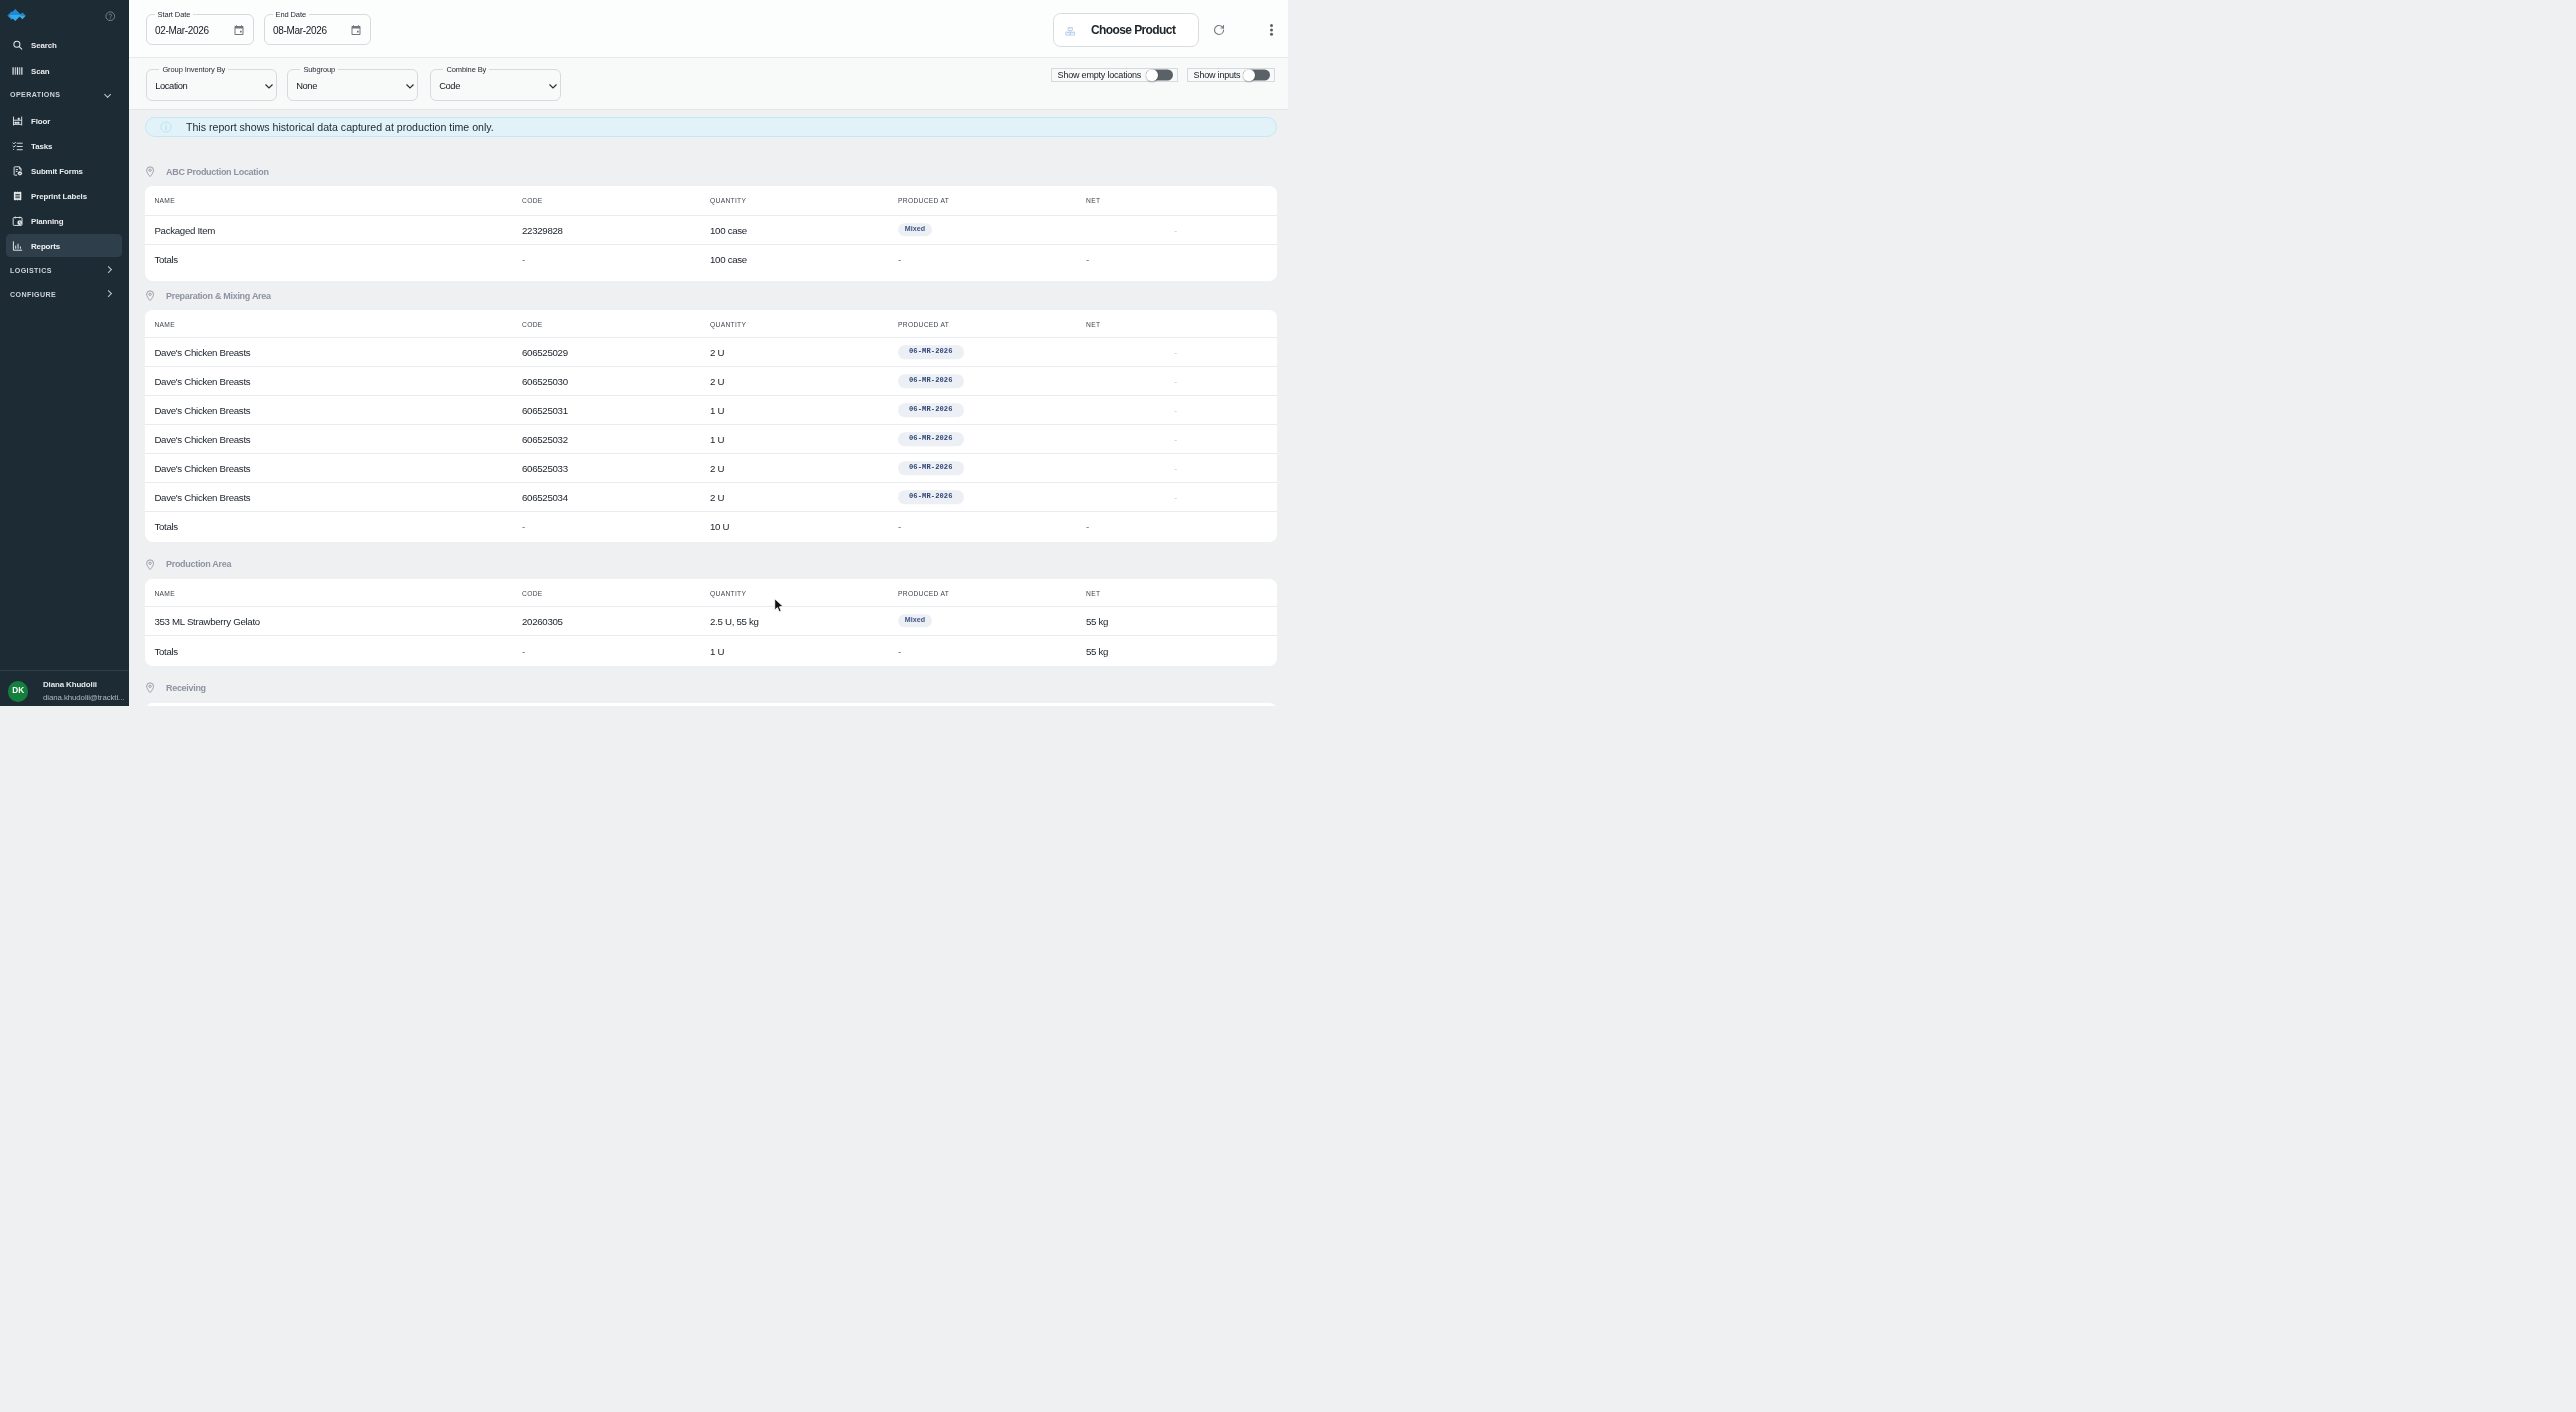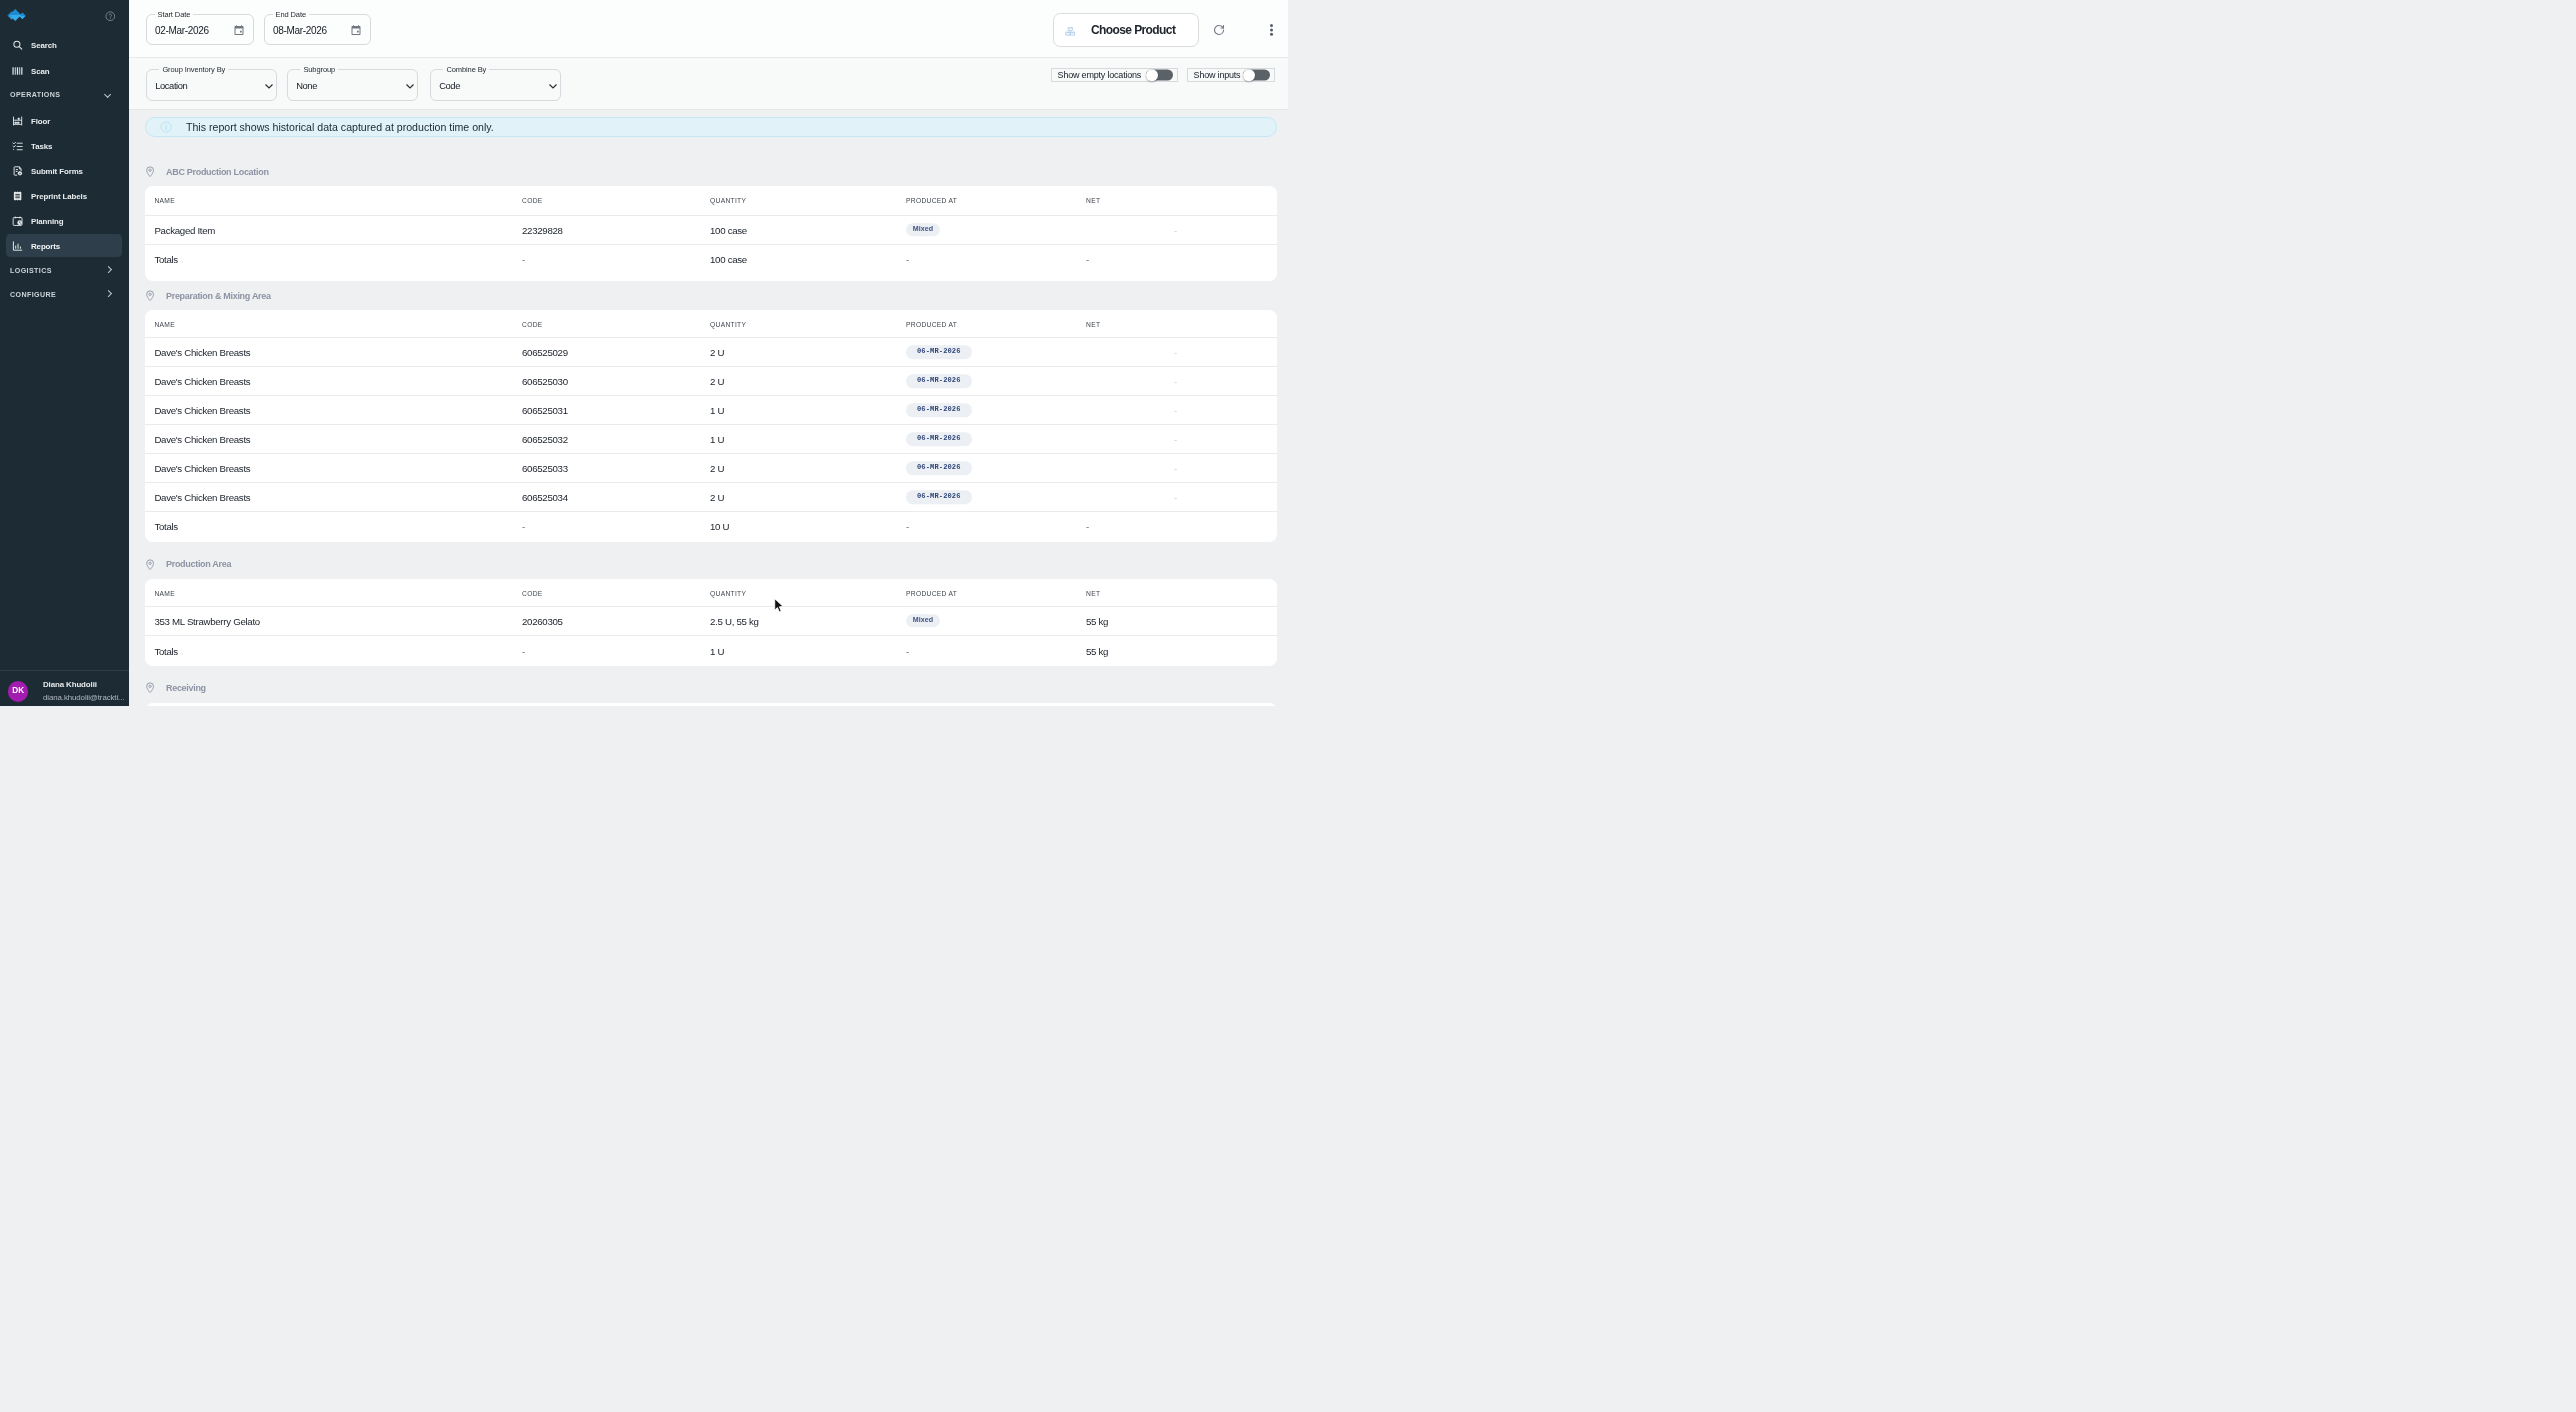--- a/index.html
+++ b/index.html
@@ -27,21 +27,21 @@
 .fset .lg { position:absolute; top:-4.1px; font-size:7.5px; color:#1f262e; letter-spacing:-0.1px; padding:0 3px; line-height:7.5px; }
 .fset .val { position:absolute; left:7.9px; top:50%; transform:translateY(-50%); font-size:10px; letter-spacing:-0.3px; color:#141a22; }
 .onwhite { background:#fcfdfd; }
 .ongrey { background:#f8fafa; }
 
 
 .card { position:absolute; left:145px; width:1132px; background:#fff; border-radius:7.5px; }
 .trow { position:relative; width:100%; }
 .trow + .trow { border-top:0.7px solid #e9ebee; }
 .cell { position:absolute; top:50%; transform:translateY(-50%); font-size:9.7px; color:#1a202a; letter-spacing:-0.3px; white-space:nowrap; }
-.c1 { left:9.4px; } .c2 { left:377px; } .c3 { left:565px; } .c4 { left:753px;margin-left:8px; } .c5 { left:941px; }
+.c1 { left:9.4px; } .c2 { left:377px; } .c3 { left:565px; } .c4 { left:753px; } .c5 { left:941px; }
 .hlbl { position:absolute; top:50%; transform:translateY(-50%); font-size:6.7px; color:#3e454e; letter-spacing:0.3px; white-space:nowrap; }
 .dash-l { color:#cbcfd5; }
 .dash-d { color:#5d6571; }
 .chip { position:absolute; top:50%; transform:translateY(-50%); height:13.5px; line-height:13.5px; border-radius:6.7px; background:#eceff4; color:#3f5483; font-size:7.1px; font-weight:600; padding:0 6.7px; letter-spacing:0.1px; }
 .chip.wide { padding:0 11px; color:#2e4577;font-family:Liberation Mono, monospace; }
 .sechead { position:absolute; font-size:9px; font-weight:700; color:#8e93a3; letter-spacing:-0.3px; white-space:nowrap; }
 .pin { position:absolute; }
 
 
 .tgbox { position:absolute; border:0.7px solid #d6dade; border-radius:0; height:14px; top:68px;padding-left:36px; }
@@ -161,21 +161,21 @@
       </svg>
     <span class="lbl" style="color:#f2f5f6">Reports</span>
   </div>
 
   <div class="navhead" style="top:267px">LOGISTICS</div>
   <div class="chev right" style="left:106px;top:267px"></div>
   <div class="navhead" style="top:291px">CONFIGURE</div>
   <div class="chev right" style="left:106px;top:291px"></div>
 
   <div class="abs" style="left:0;top:670px;width:100%;height:0.7px;background:rgba(255,255,255,0.09)"></div>
-  <div class="abs" style="left:7.9px;top:681px;width:20.6px;height:20.6px;border-radius:50%;background:#a21caf;color:#fff;font-size:8.2px;font-weight:700;text-align:center;line-height:20.6px">DK</div>
+  <div class="abs" style="left:7.9px;top:681px;width:20.6px;height:20.6px;border-radius:50%;background:#15803d;color:#fff;font-size:8.2px;font-weight:700;text-align:center;line-height:20.6px">DK</div>
   <div class="abs" style="left:43px;top:680px;font-size:7.9px;font-weight:700;color:#e6eaec;letter-spacing:-0.1px">Diana Khudolii</div>
   <div class="abs" style="left:43px;top:693px;font-size:7.9px;color:#aeb8bf;letter-spacing:-0.1px">diana.khudolii@trackti...</div>
 </div>
 
 <div class="fset onwhite" style="left:146px;top:14.2px;width:108px;height:31px">
   <span class="lg onwhite" style="left:7.5px">Start Date</span>
   <span class="val">02-Mar-2026</span>
   <svg class="abs" style="right:8.2px;top:9px" width="12" height="12" viewBox="0 0 24 24" fill="#70777e">
       <path d="M19 4h-1V2.5h-2V4H8V2.5H6V4H5c-1.1 0-2 .9-2 2v14c0 1.1.9 2 2 2h14c1.1 0 2-.9 2-2V6c0-1.1-.9-2-2-2zm0 16H5V9h14v11zm-5-6.5h3.5V17H14v-3.5z"></path>
     </svg>

